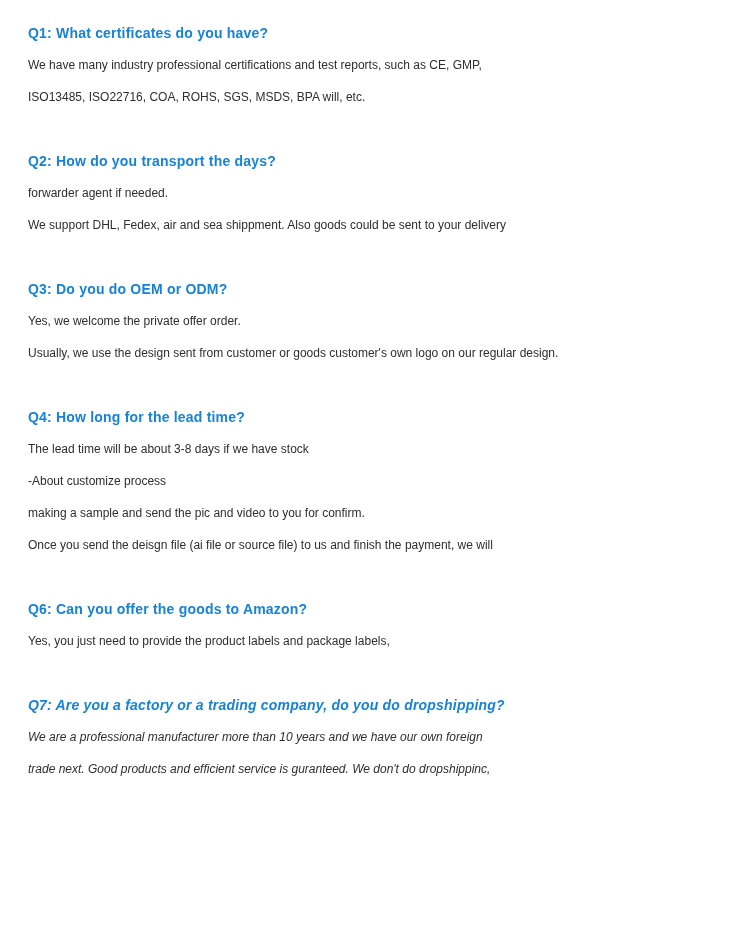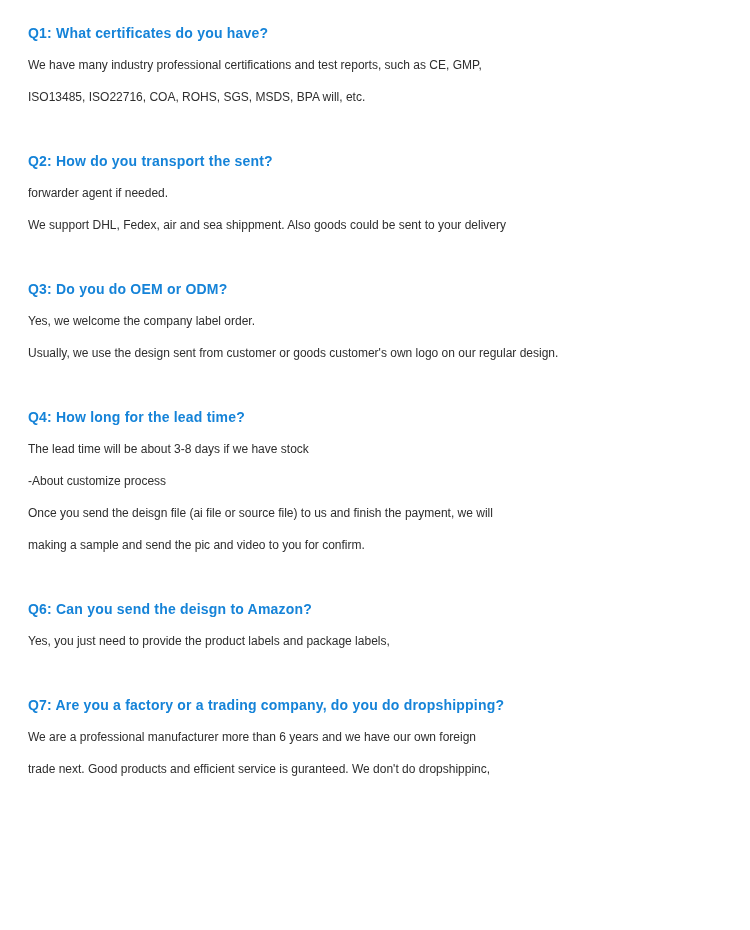--- a/index.html
+++ b/index.html
@@ -22,20 +22,21 @@
   .page {
     width: 750px;
     height: 930px;
     padding: 17px 20px 0 28px;
   }
   .faq-block {
     margin: 0 0 32px 0;
   }
   .faq-block:last-child {
     margin-bottom: 5px;
+    font-style: italic;
   }
   .q {
     margin: 0;
     height: 32px;
     line-height: 32px;
     font-size: 14px;
     font-weight: bold;
     letter-spacing: 0.2px;
     color: var(--heading-color);
     white-space: nowrap;
@@ -55,46 +56,46 @@
 
 <div class="page">
 
   <section class="faq-block">
     <h2 class="q">Q1: What certificates do you have?</h2>
     <p class="a">We have many industry professional certifications and test reports, such as CE, GMP,</p>
     <p class="a">ISO13485, ISO22716, COA, ROHS, SGS, MSDS, BPA will, etc.</p>
   </section>
 
   <section class="faq-block">
-    <h2 class="q">Q2: How do you transport the sent?</h2>
+    <h2 class="q">Q2: How do you transport the days?</h2>
     <p class="a">forwarder agent if needed.</p>
     <p class="a">We support DHL, Fedex, air and sea shippment. Also goods could be sent to your delivery</p>
   </section>
 
   <section class="faq-block">
     <h2 class="q">Q3: Do you do OEM or ODM?</h2>
-    <p class="a">Yes, we welcome the company label order.</p>
+    <p class="a">Yes, we welcome the private offer order.</p>
     <p class="a">Usually, we use the design sent from customer or goods customer's own logo on our regular design.</p>
   </section>
 
   <section class="faq-block">
     <h2 class="q">Q4: How long for the lead time?</h2>
     <p class="a">The lead time will be about 3-8 days if we have stock</p>
     <p class="a">-About customize process</p>
+    <p class="a">making a sample and send the pic and video to you for confirm.</p>
     <p class="a">Once you send the deisgn file (ai file or source file) to us and finish the payment, we will</p>
-    <p class="a">making a sample and send the pic and video to you for confirm.</p>
   </section>
 
   <section class="faq-block">
   </section>
 
   <section class="faq-block">
-    <h2 class="q">Q6: Can you send the deisgn to Amazon?</h2>
+    <h2 class="q">Q6: Can you offer the goods to Amazon?</h2>
     <p class="a">Yes, you just need to provide the product labels and package labels,</p>
   </section>
 
   <section class="faq-block">
     <h2 class="q">Q7: Are you a factory or a trading company, do you do dropshipping?</h2>
-    <p class="a">We are a professional manufacturer more than 6 years and we have our own foreign</p>
+    <p class="a">We are a professional manufacturer more than 10 years and we have our own foreign</p>
     <p class="a">trade next. Good products and efficient service is guranteed. We don't do dropshippinc,</p>
   </section>
 
 </div>
 
 </body></html>

